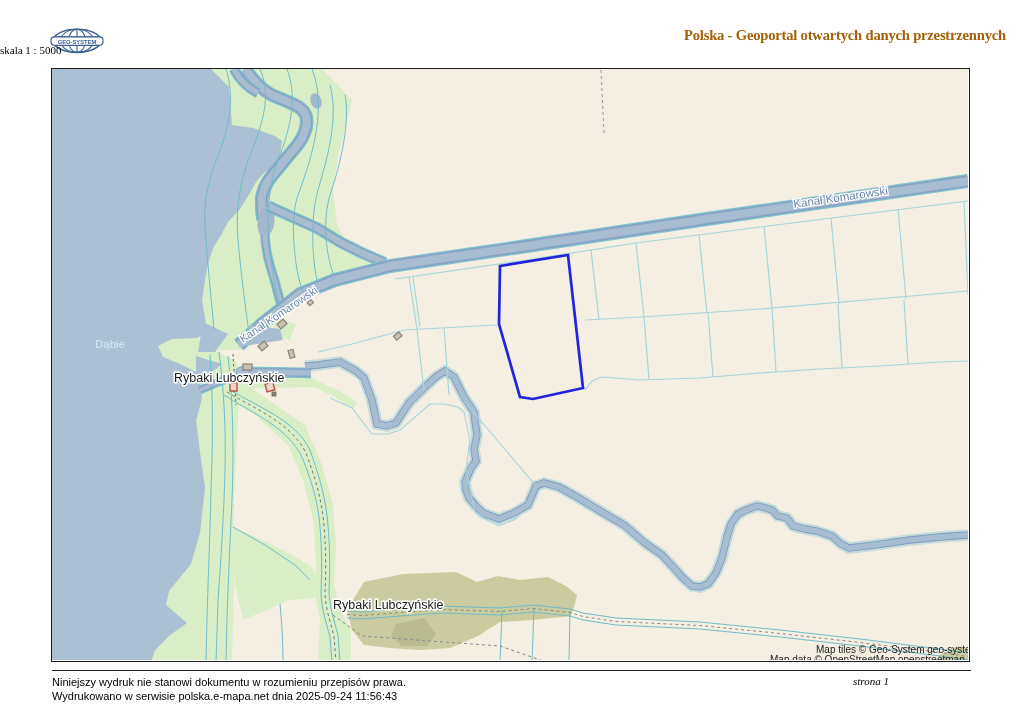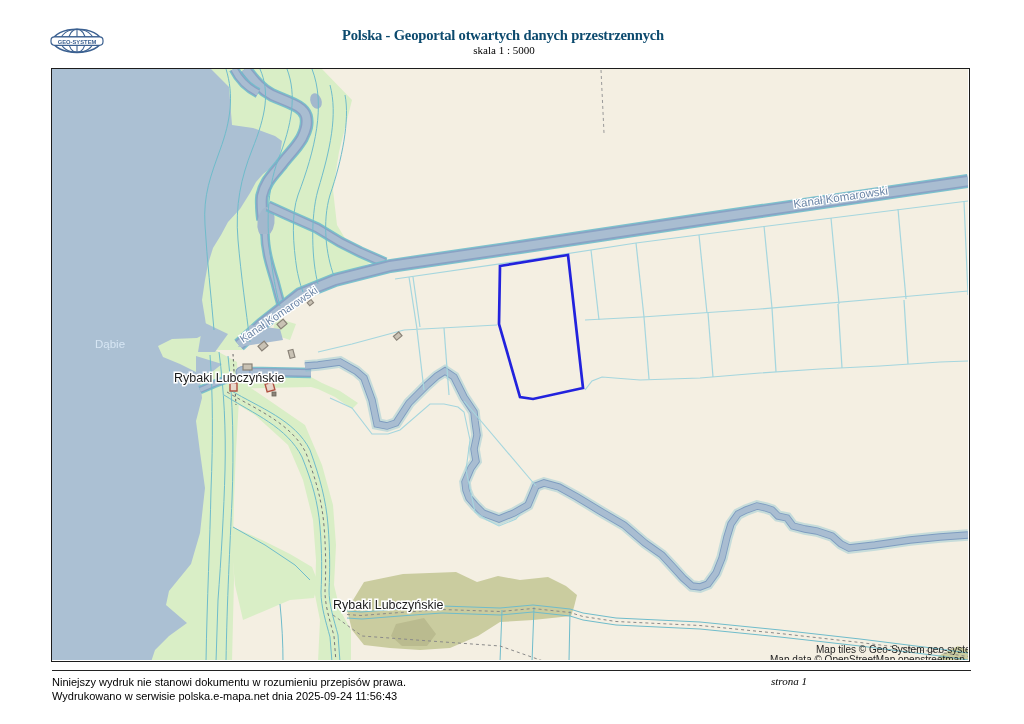--- a/index.html
+++ b/index.html
@@ -13,23 +13,23 @@
   <ellipse cx="27" cy="13.8" rx="24" ry="11.6" fill="none" stroke="#3c6191" stroke-width="1.5"></ellipse>
   <ellipse cx="27" cy="13.8" rx="16.5" ry="11.6" fill="none" stroke="#3c6191" stroke-width="1.1"></ellipse>
   <ellipse cx="27" cy="13.8" rx="8.5" ry="11.6" fill="none" stroke="#3c6191" stroke-width="1.1"></ellipse>
   <line x1="27" y1="2.2" x2="27" y2="25.4" stroke="#3c6191" stroke-width="1.1"></line>
   <line x1="4.5" y1="9.7" x2="49.5" y2="9.7" stroke="#3c6191" stroke-width="1.1"></line>
   <line x1="4.5" y1="18.4" x2="49.5" y2="18.4" stroke="#3c6191" stroke-width="1.1"></line>
   <rect x="1" y="9.9" width="52" height="8.4" rx="3.5" fill="#ffffff" stroke="#3c6191" stroke-width="1.2"></rect>
   <text x="27" y="16.6" font-size="5.8" font-weight="bold" fill="#3c6191" text-anchor="middle" font-family="Liberation Sans, sans-serif">GEO-SYSTEM</text>
 </svg>
 
-<div class="abs" style="left:0;top:28px;width:1006px;text-align:center;font-family:'Liberation Serif',serif;font-weight:bold;font-size:14.6px;letter-spacing:-0.2px;line-height:14px;color:#0c4a6e;">Polska - Geoportal otwartych danych przestrzennych</div>
-
-<div class="abs" style="left:0;top:44.5px;width:1008px;text-align:center;font-family:'Liberation Serif',serif;font-size:11px;line-height:11px;color:#000;">skala 1 : 5000</div>
+<div class="abs" style="left:0;top:28px;width:1006px;text-align:right;font-family:'Liberation Serif',serif;font-weight:bold;font-size:14.6px;letter-spacing:-0.2px;line-height:14px;color:#a16207;">Polska - Geoportal otwartych danych przestrzennych</div>
+
+<div class="abs" style="left:0;top:44.5px;width:1008px;text-align:left;font-family:'Liberation Serif',serif;font-size:11px;line-height:11px;color:#000;">skala 1 : 5000</div>
 
 <div class="abs" style="left:51px;top:68px;width:919px;height:594px;border:1.5px solid #1c1c1c;box-sizing:border-box;">
 <svg width="916" height="591" viewBox="52 69 916 591" style="display:block">
 
   <rect x="52" y="69" width="916" height="591" fill="#f4efe2"></rect>
 
   <polygon points="120,69 322,69 352,100 339,152 333,190 337,225 352,250 377,260 300,293 262,330 242,350 215,350 150,340 130,200" fill="#d9eec6"></polygon>
 
   <polygon points="215,350 237,362 239,400 236,450 234,500 233,540 234,580 233,620 232,662 130,662 150,550 150,420 160,360" fill="#d9eec6"></polygon>
 
@@ -197,13 +197,13 @@
 
   <text x="816" y="653" font-size="10" fill="#222" font-family="Liberation Sans,sans-serif">Map tiles © Geo-System geo-system.pl</text>
   <text x="770" y="662.5" font-size="10" fill="#222" font-family="Liberation Sans,sans-serif">Map data © OpenStreetMap openstreetmap.org</text>
 </svg>
 </div>
 
 <div class="abs" style="left:52px;top:670px;width:919px;height:0;border-top:1.4px solid #222;"></div>
 
 <div class="abs" style="left:52px;top:675px;font-family:Liberation Sans, sans-serif;font-size:11px;color:#000;line-height:14.2px;">Niniejszy wydruk nie stanowi dokumentu w rozumieniu przepisów prawa.<br>Wydrukowano w serwisie polska.e-mapa.net dnia 2025-09-24 11:56:43</div>
 
-<div class="abs" style="left:771px;top:675px;width:200px;text-align:left;font-family:'Liberation Serif',serif;font-style:italic;font-size:11px;color:#000;">strona 1</div>
+<div class="abs" style="left:771px;top:675px;width:200px;text-align:center;font-family:'Liberation Serif',serif;font-style:italic;font-size:11px;color:#000;">strona 1</div>
 
 </body></html>

